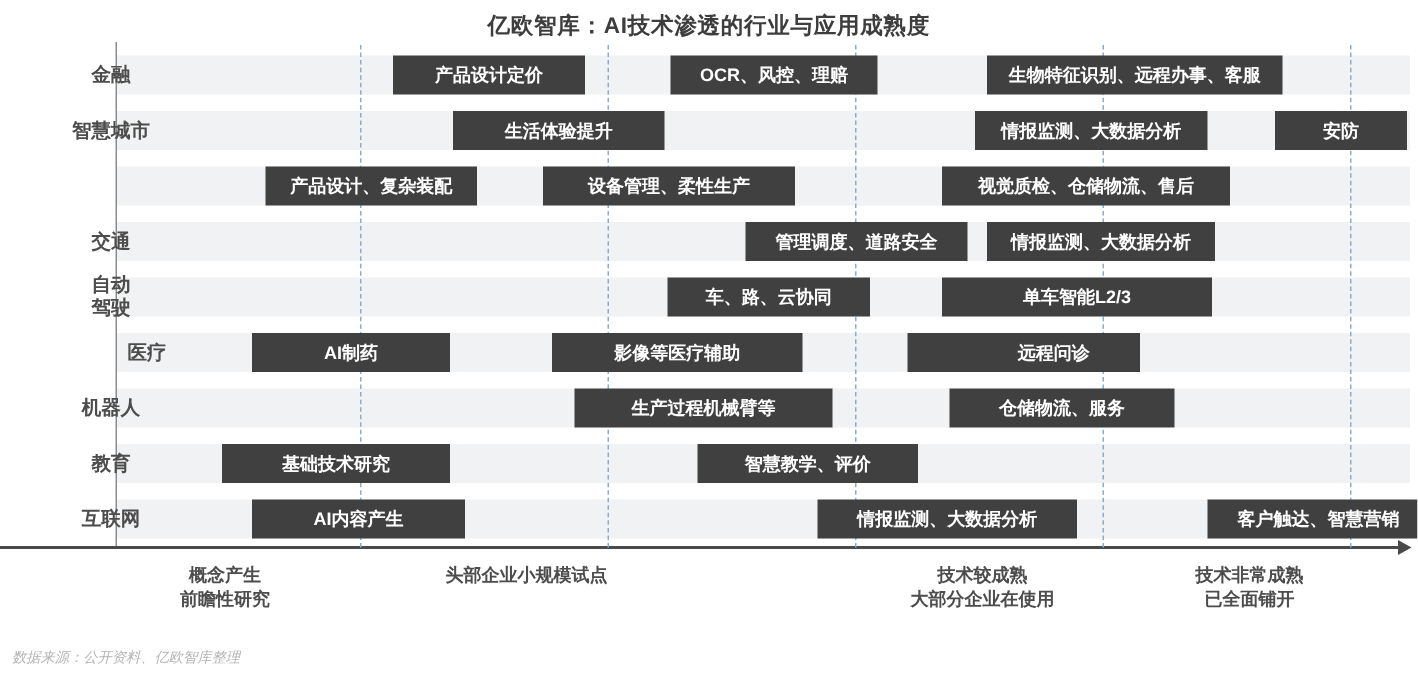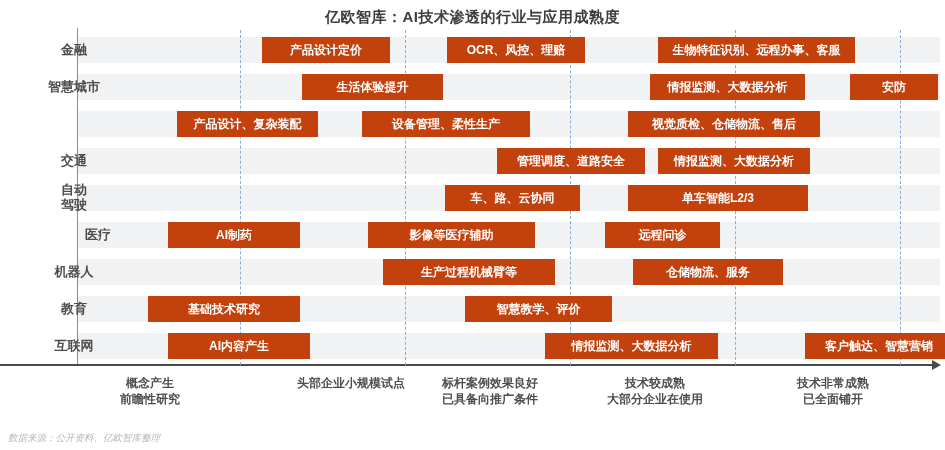--- a/index.html
+++ b/index.html
@@ -9,21 +9,21 @@
   .title { position:absolute; top:8px; left:0; right:0; text-align:center;
            font-size:15px; font-weight:bold; color:#3d3d3d; letter-spacing:0.5px; }
 
   .plot { position:absolute; inset:0; }
 
   .stripe { position:absolute; left:78px; right:5px; height:26px; background:#f1f2f3; }
 
   .dash { position:absolute; top:30px; height:335px; width:0;
           border-left:1px dashed #86aed2; }
 
-  .bar { position:absolute; height:26px; background:#c2410c; color:#ffffff;
+  .bar { position:absolute; height:26px; background:#404040; color:#ffffff;
          font-size:12px; font-weight:bold; display:flex; align-items:center;
          justify-content:center; white-space:nowrap; overflow:hidden; }
 
   .rowlabel { position:absolute; left:0; width:74px; height:26px; color:#4d4d4d;
               font-weight:bold; font-size:13px; display:flex; flex-direction:column;
               align-items:center; justify-content:center; text-align:center; line-height:1.15;padding-left:37px; }
 
   .yline { position:absolute; left:77px; top:28px; width:1px; height:337px; background:#8c8c8c; }
   .xline { position:absolute; left:0; top:364px; width:934px; height:2px; background:#4a4a4a; }
   .xarrow { position:absolute; left:932px; top:360px; width:0; height:0;
@@ -93,38 +93,34 @@
       <div class="bar" style="top: 74px; left: 850px; width: 88px; height: 26px;">安防</div>
       <div class="bar" style="top: 111px; left: 177px; width: 141px; height: 26px;">产品设计、复杂装配</div>
       <div class="bar" style="top: 111px; left: 362px; width: 168px; height: 26px;">设备管理、柔性生产</div>
       <div class="bar" style="top: 111px; left: 628px; width: 192px; height: 26px; text-align: center;">视觉质检、仓储物流、售后</div>
       <div class="bar" style="top: 148px; left: 497px; width: 148px; height: 26px;">管理调度、道路安全</div>
       <div class="bar" style="top: 148px; left: 658px; width: 152px; height: 26px;">情报监测、大数据分析</div>
       <div class="bar" style="top: 185px; left: 445px; width: 135px; height: 26px;">车、路、云协同</div>
       <div class="bar" style="top: 185px; left: 628px; width: 180px; height: 26px;">单车智能L2/3</div>
       <div class="bar" style="top: 222px; left: 168px; width: 132px; height: 26px;">AI制药</div>
       <div class="bar" style="top: 222px; left: 368px; width: 167px; height: 26px;">影像等医疗辅助</div>
-      <div class="bar" style="top: 222px; left: 605px; width: 115px; height: 26px;">远程问诊</div>
+      <div class="bar" style="top: 222px; left: 605px; width: 115px; height: 26px; padding-left: 40px;">远程问诊</div>
       <div class="bar" style="top: 259px; left: 383px; width: 172px; height: 26px;">生产过程机械臂等</div>
       <div class="bar" style="top: 259px; left: 633px; width: 150px; height: 26px;">仓储物流、服务</div>
       <div class="bar" style="top: 296px; left: 148px; width: 152px; height: 26px;">基础技术研究</div>
       <div class="bar" style="top: 296px; left: 465px; width: 147px; height: 26px;">智慧教学、评价</div>
       <div class="bar" style="top: 333px; left: 168px; width: 142px; height: 26px;">AI内容产生</div>
       <div class="bar" style="top: 333px; left: 545px; width: 173px; height: 26px;">情报监测、大数据分析</div>
       <div class="bar" style="top: 333px; left: 805px; width: 148px; height: 26px;">客户触达、智慧营销</div>
       <div class="stagelabel" style="left: 150px;">
         <div>概念产生</div>
         <div>前瞻性研究</div>
       </div>
       <div class="stagelabel" style="left: 316px; margin-left: 35px;">
         <div>头部企业小规模试点</div>
-      </div>
-      <div class="stagelabel" style="left: 490px;">
-        <div>标杆案例效果良好</div>
-        <div>已具备向推广条件</div>
       </div>
       <div class="stagelabel" style="left: 655px;">
         <div>技术较成熟</div>
         <div>大部分企业在使用</div>
       </div>
       <div class="stagelabel" style="left: 833px;">
         <div>技术非常成熟</div>
         <div>已全面铺开</div>
       </div>
     </div>

